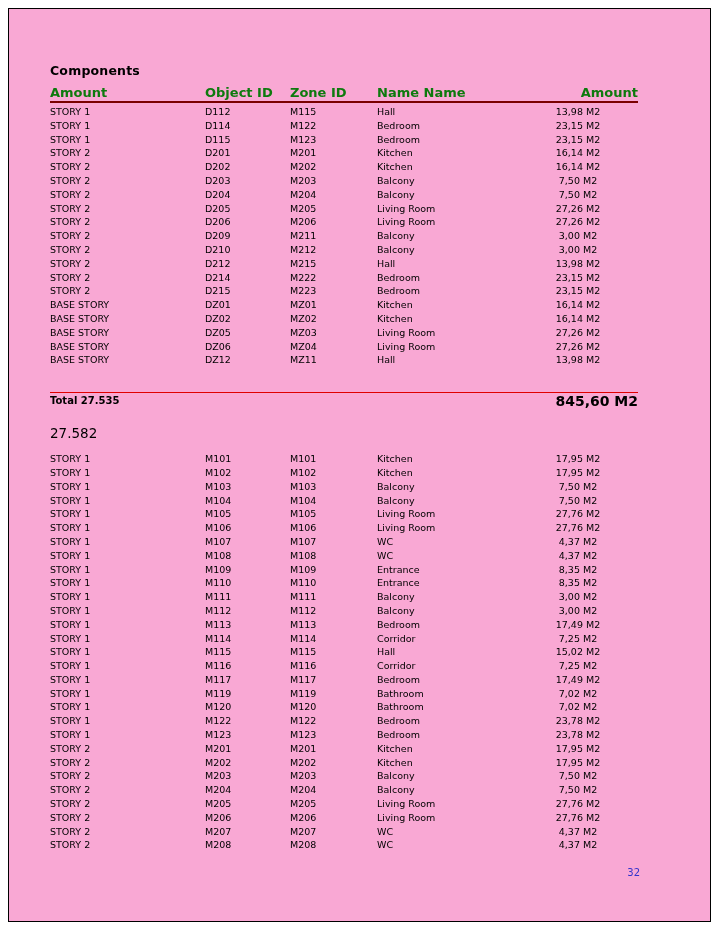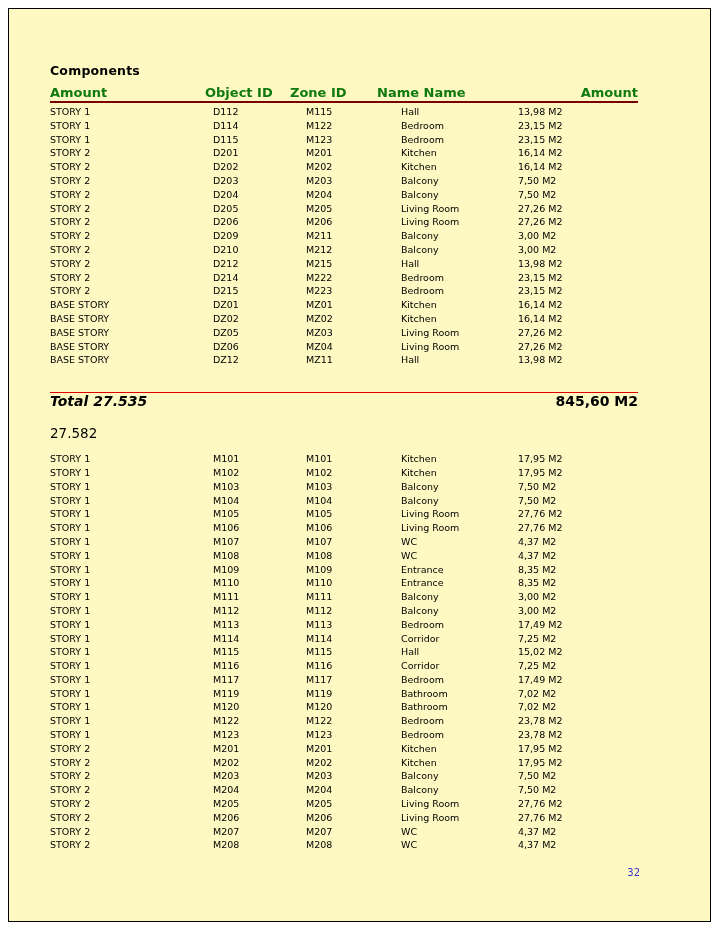--- a/index.html
+++ b/index.html
@@ -3,52 +3,52 @@
 <meta charset="utf-8">
 <style>
   html,body{margin:0;padding:0;background:#fff;}
   body{
     width:719px;height:930px;position:relative;
     font-family:"DejaVu Sans","Liberation Sans",sans-serif;
     -webkit-font-smoothing:antialiased;
   }
   .page{
     position:absolute;top:8px;left:8px;right:8px;bottom:8px;
-    border:1px solid #000;background:#fef9c3;overflow:hidden;
+    border:1px solid #000;background:#f9a8d4;overflow:hidden;
   }
   .content{padding:54px 72px 0 41px;}
   .report-title{
     font-size:12.5px;font-weight:bold;color:#000;letter-spacing:0.2px;
   }
   .thead{
     display:grid;grid-template-columns:155px 85px 87px 1fr 120px;
     margin-top:7px;
     border-bottom:2px solid #7a0000;
     padding-bottom:1px;
   }
   .thead .hcell{
     font-size:13px;font-weight:bold;color:#0e7a0e;line-height:15px;
   }
   .thead .hcell.amount{text-align:right;}
   .tbody{margin-top:2px;}
   .trow{
-    display:grid;grid-template-columns:155px 85px 87px 1fr 120px;gap:8px;
+    display:grid;grid-template-columns:155px 85px 87px 1fr 120px;
   }
   .tcell{
     font-size:9.5px;line-height:13.8px;color:#000;white-space:nowrap;
     overflow:hidden;
   }
-  .tcell.c4{text-align:left;}
+  .tcell.c4{text-align:center;}
   .total-row{
     display:grid;grid-template-columns:1fr 200px;
     margin-top:25px;
     border-top:1px solid #e00000;
     padding-top:1px;
   }
-  .total-row .tlabel{font-size:14px;font-weight:bold;line-height:14px;color:#000;font-style:italic;}
+  .total-row .tlabel{font-size:10px;font-weight:bold;line-height:14px;color:#000;}
   .total-row .tamount{font-size:14px;font-weight:bold;line-height:14px;color:#000;text-align:right;}
   .group-heading{
     margin-top:17px;
     font-size:13.5px;font-weight:normal;color:#000;line-height:17px;
   }
   .tbody.second{margin-top:10px;}
   .page-number{
     position:absolute;right:70px;bottom:43px;
     font-size:10px;color:#3333cc;
   }

